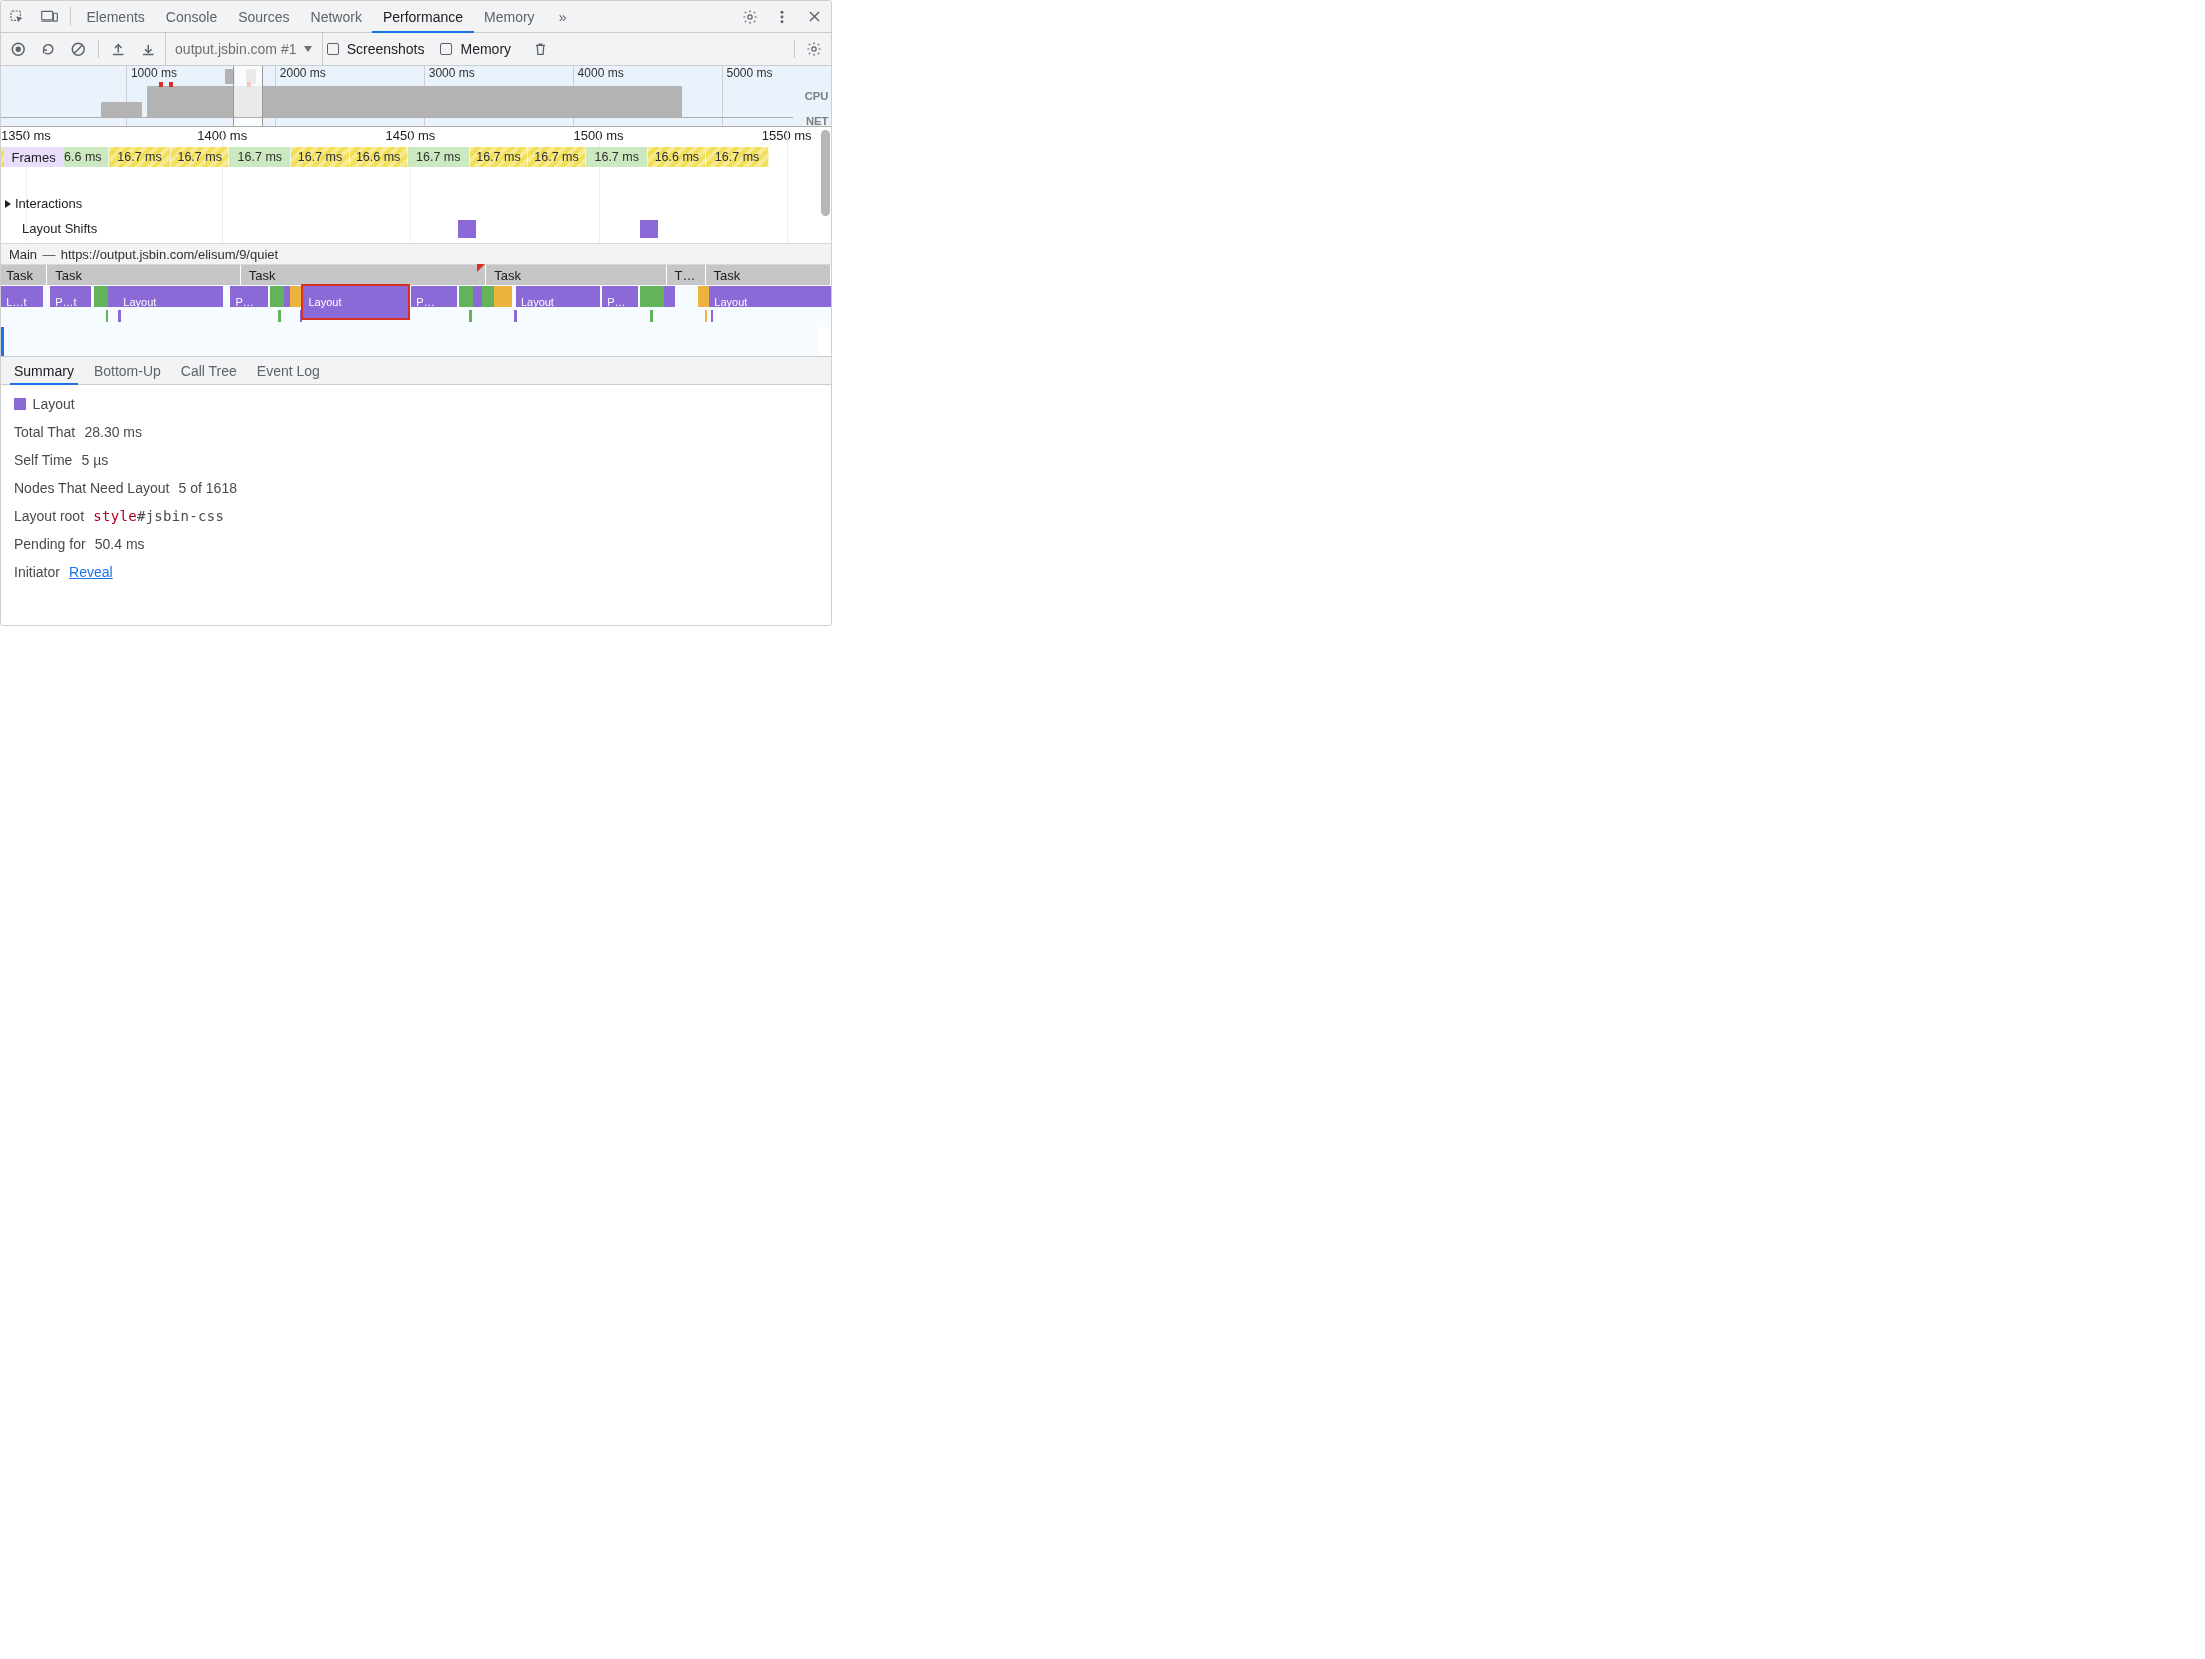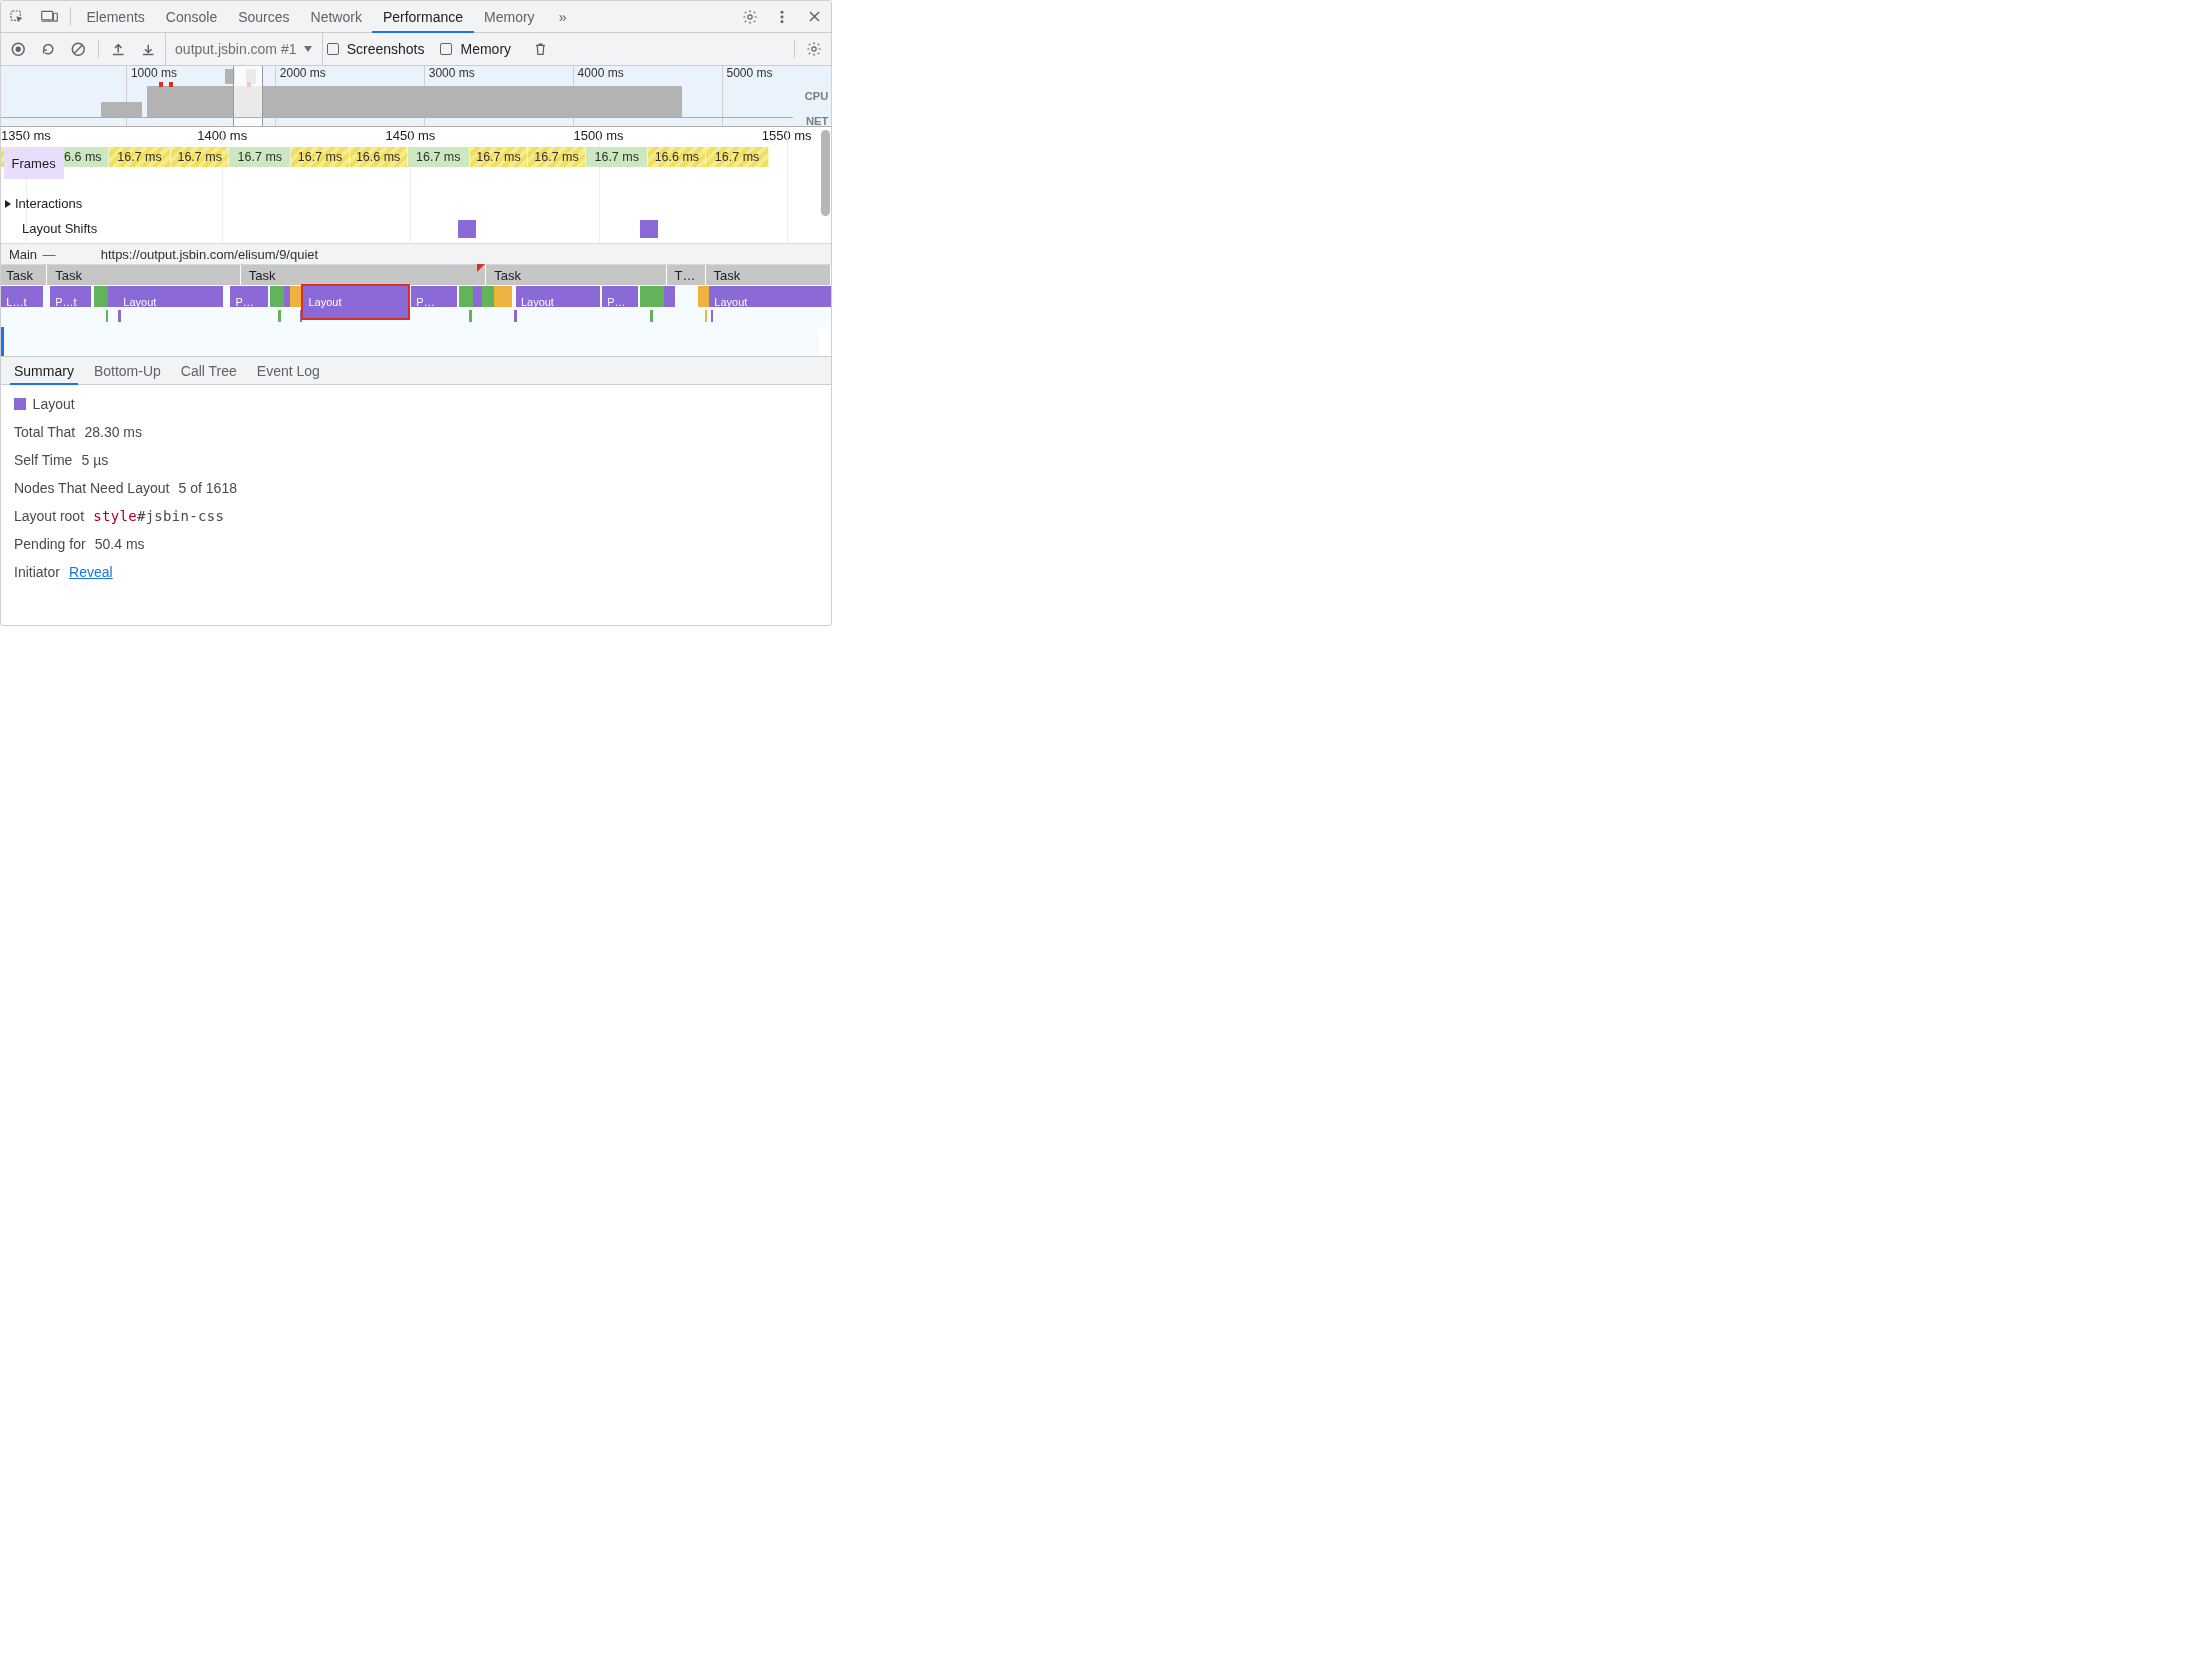--- a/index.html
+++ b/index.html
@@ -90,32 +90,32 @@
   .tl-ruler { position:absolute; left:0; right:12px; top:0; height:18.4px; }
   .tl-rt { position:absolute; top:1.3px; font-size:13px; color:#202124; }
   .tl-rt .vline { position:absolute; left:50%; top:-2px; width:0.7px; height:230px; background:#eeeeee; }
   .lane-label { display:flex; align-items:center; gap:4px; font-size:13px; color:#202124; padding:1.3px 4px; }
   .lane-label .tri { width:0;height:0;border-top:4px solid transparent;border-bottom:4px solid transparent;border-left:6px solid #202124; }
 
   .frames-row { display:flex; height:20px; position:absolute; left:0; right:0; top:20px; }
   .frame { height:20px; display:flex; align-items:center; justify-content:center; color:#303030; font-size:12.5px; border-right:0.7px solid rgba(255,255,255,0.6); }
   .frame.warn { background:#f2df58; background-image:repeating-linear-gradient(135deg, rgba(255,255,255,0.35) 0 4px, rgba(0,0,0,0) 4px 8px); }
   .frame.ok   { background:#cbe8c0; }
-  .frame-title-under { position:absolute; left:2.6px; top:20px; height:20px; padding:16px 8px; background:#e8ddfa; color:#202124; display:flex; align-items:center; font-size:13px; z-index:3; }
+  .frame-title-under { position:absolute; left:2.6px; top:20px; height:20px; padding:4px 8px; background:#e8ddfa; color:#202124; display:flex; align-items:center; font-size:13px; z-index:3; }
 
   .anim-row { position:absolute; top:41px; left:0; right:0; height:21px; background:#b49cec; display:flex; align-items:center; }
   .anim-row .lane-label { background:#d4c6f5; padding:0 6.6px; height:21px; }
 
   .inter-row { position:absolute; top:64px; left:0; right:0; height:25px; display:flex; align-items:center; }
   .shift-row { position:absolute; top:89px; left:0; right:0; height:25px; display:flex; align-items:center; }
   .shift-block { position:absolute; width:18.4px; height:18.4px; background:#8b69d6; top:4px; }
 
   .main-head { position:absolute; top:116px; left:0; right:0; height:22.4px; background:#f1f3f4; display:flex; align-items:center; gap:5.3px; padding:0 2.6px; font-size:13px; border-top:0.7px solid #d8d8d8; border-bottom:0.7px solid #d8d8d8; }
   .main-head .mdash { color:#555; }
-  .main-head .url { color:#303030;margin-left:40px; }
+  .main-head .url { color:#303030; }
   .main-marker { position:absolute; left:0; top:116px; width:3.3px; height:115px; background:#1a73e8; }
 
   .task-row { position:absolute; top:138px; left:0; right:0; height:20px; background:#c6c6c6; }
   .task { position:absolute; top:0; height:20px; display:flex; align-items:center; padding-left:5.3px; color:#202124; font-size:13px; border-right:0.7px solid #fff; }
   .redflag { position:absolute; top:-1.3px; width:0;height:0;border-top:8px solid #d93025;border-right:8px solid transparent; }
 
   .act-row { position:absolute; top:158px; left:0; right:0; height:21px; background:#f6fbff; }
   .act { position:absolute; top:0.7px; height:32px; display:flex; align-items:center; padding:0 5.3px; color:#fff; font-size:11px; overflow:hidden; white-space:nowrap; }
   .purple { background:#8b69d6; }
   .green  { background:#63b35a; }

